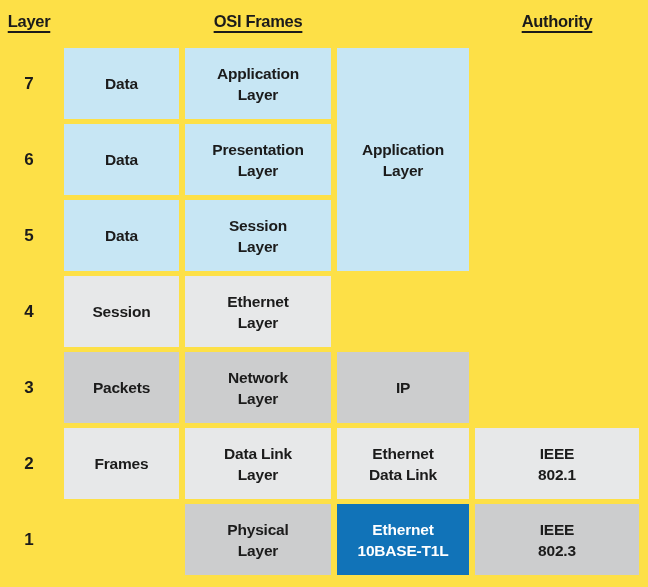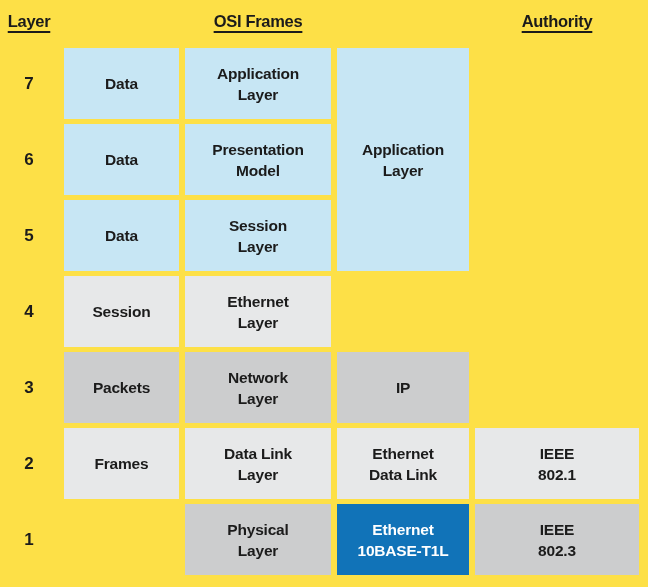--- a/index.html
+++ b/index.html
@@ -93,21 +93,21 @@
     <div class="cell blue" style="grid-area:2/2">Data</div>
     <div class="cell blue" style="grid-area:3/2">Data</div>
     <div class="cell blue" style="grid-area:4/2">Data</div>
     <div class="cell lgray" style="grid-area:5/2">Session</div>
     <div class="cell lgray" style="grid-area:7/2">Frames</div>
     <div class="cell dgray" style="grid-area:6/2">Packets</div>
 
     <div class="cell blue" style="grid-area:2/3">Application
 Layer</div>
     <div class="cell blue" style="grid-area:3/3">Presentation
-Model</div>
+Layer</div>
     <div class="cell blue" style="grid-area:4/3">Session
 Layer</div>
     <div class="cell lgray" style="grid-area:5/3">Ethernet
 Layer</div>
     <div class="cell dgray" style="grid-area:6/3">Network
 Layer</div>
     <div class="cell lgray" style="grid-area:7/3">Data Link
 Layer</div>
     <div class="cell dgray" style="grid-area:8/3">Physical
 Layer</div>

